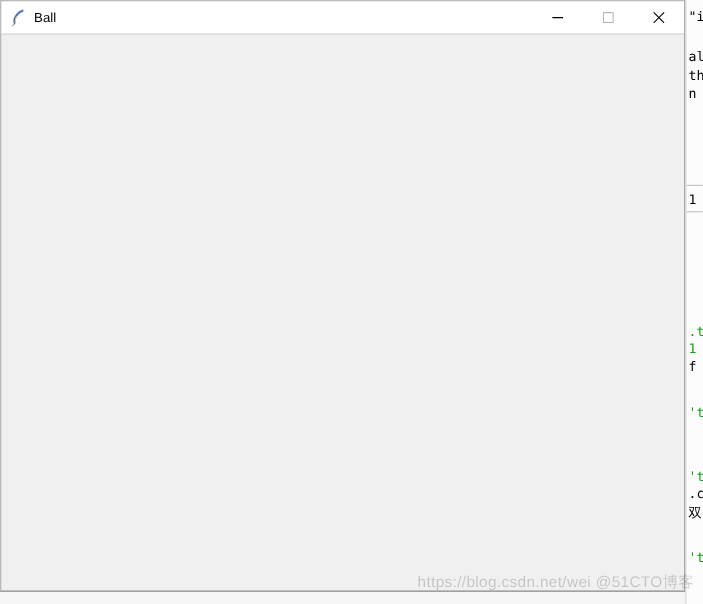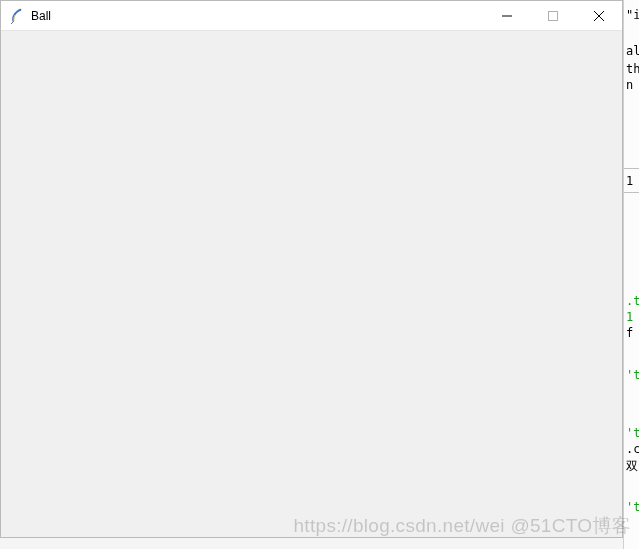--- a/index.html
+++ b/index.html
@@ -73,21 +73,21 @@
       border-left: 1px solid #d0d0d0;
     }
     .frag { position: absolute; white-space: nowrap; left: 2px; }
     .frag.green { color: #18a018; }
     .frag.black { color: #000; }
     .frag.sep { border-top: 1px solid #c0c0c0; width: 100%; left: 0; }
     .watermark {
       position: absolute;
       right: 8px;
       bottom: 10px;
-      font-size: 19px;
+      font-size: 14px;
       color: rgba(0,0,0,0.18);
       font-family: "Microsoft YaHei", sans-serif;
       letter-spacing: 0.3px;
       pointer-events: none;
     }
   </style>
 </head>
 <body>
 
 <div class="app-window">

